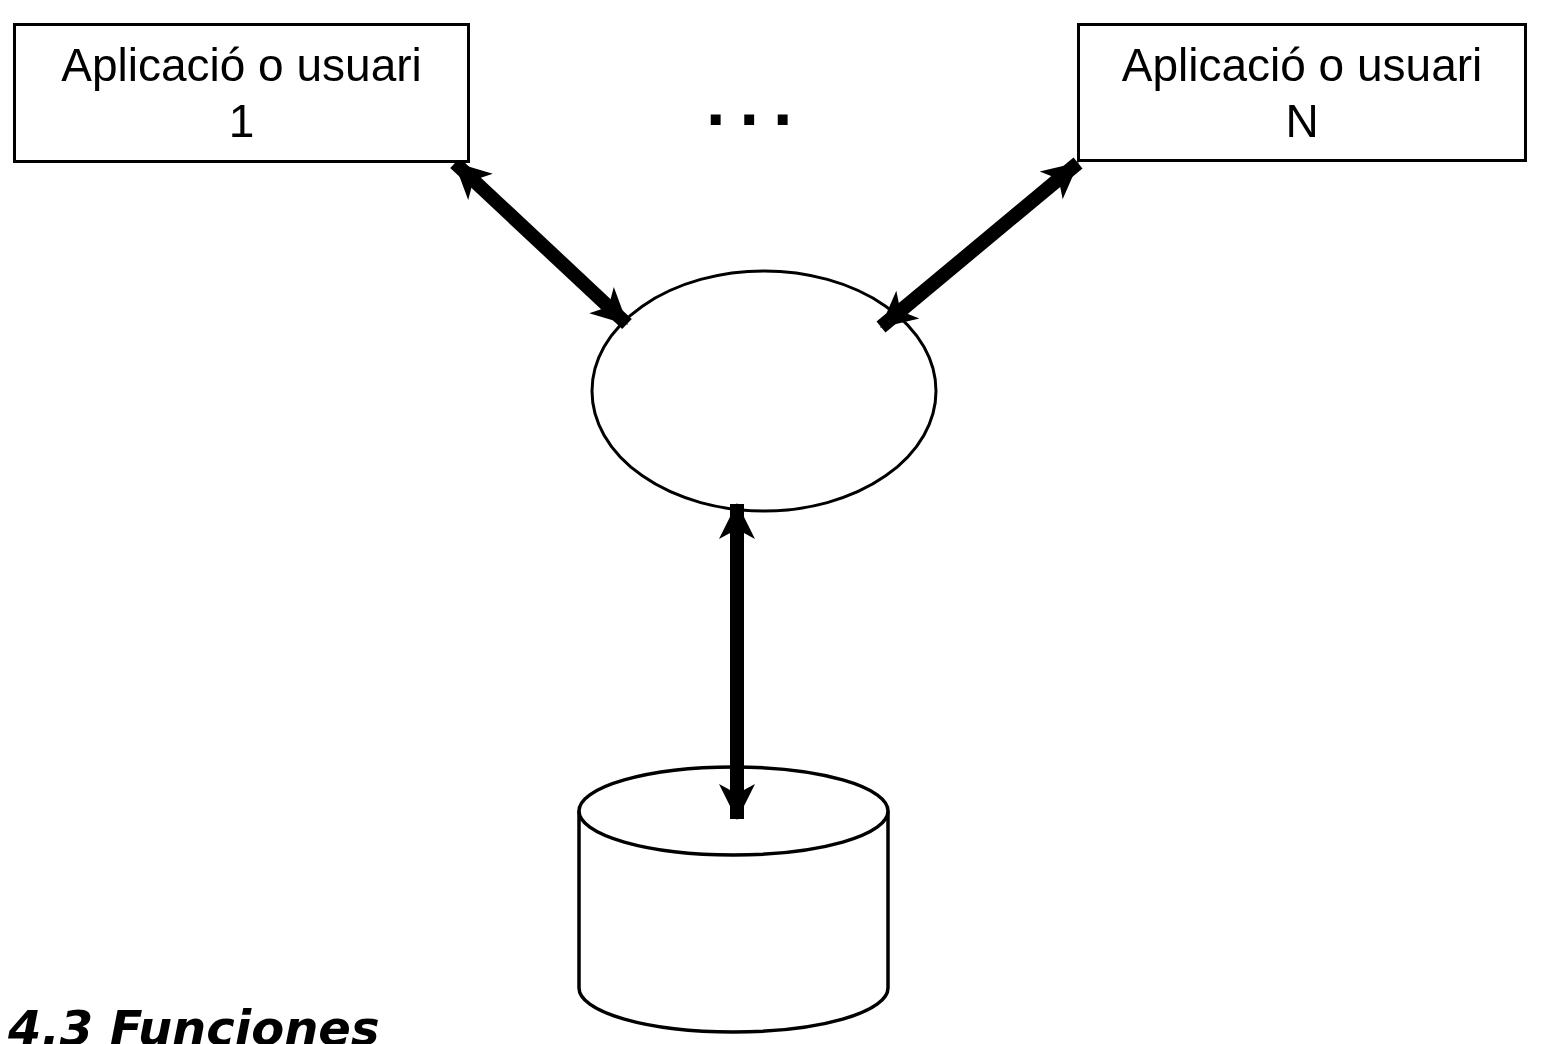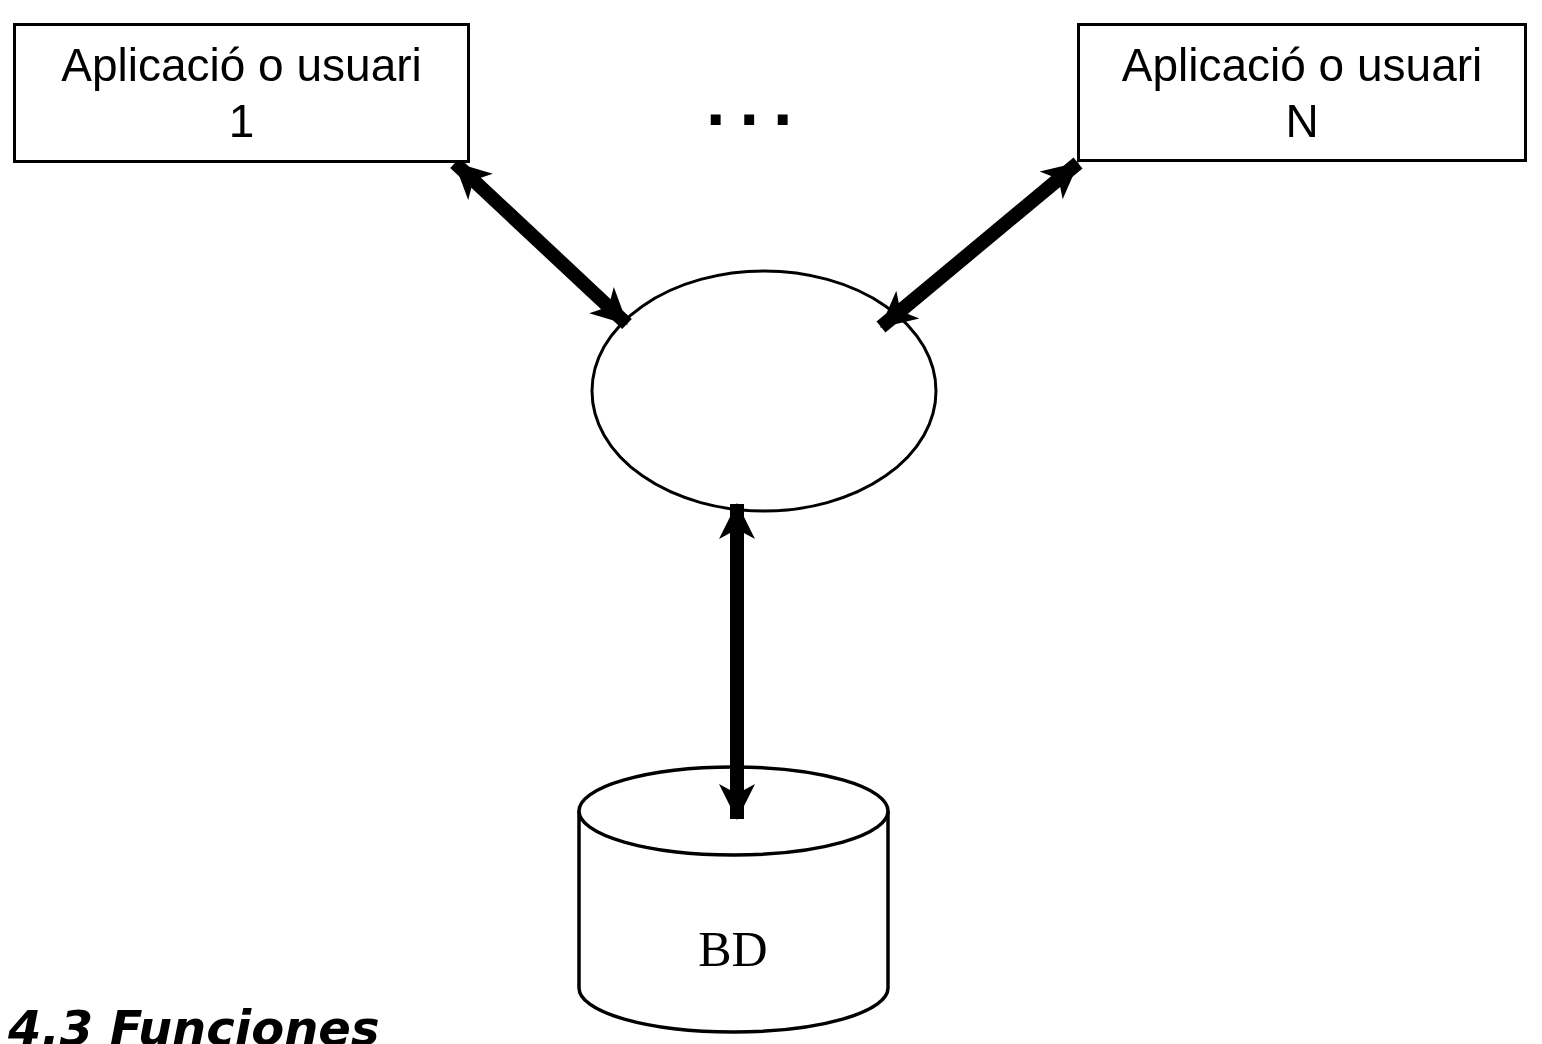--- a/index.html
+++ b/index.html
@@ -120,17 +120,16 @@
       <ellipse cx="733.5" cy="811" rx="154.5" ry="44" fill="#ffffff" stroke="#000000" stroke-width="3.5"></ellipse>
     </g>
 
     <line x1="455" y1="163" x2="627" y2="324" stroke="#000000" stroke-width="14" marker-start="url(#arrow-head)" marker-end="url(#arrow-head)"></line>
 
     <line x1="1078" y1="163" x2="881" y2="327" stroke="#000000" stroke-width="14" marker-start="url(#arrow-head)" marker-end="url(#arrow-head)"></line>
 
     <line x1="737" y1="504" x2="737" y2="819" stroke="#000000" stroke-width="14" marker-start="url(#arrow-head)" marker-end="url(#arrow-head)"></line>
   </svg>
 
-  <div class="shape-label" id="bd-label">BD</div>
 
   <div id="section-heading">4.3 Funciones</div>
 
 </div>
 
 </body></html>

